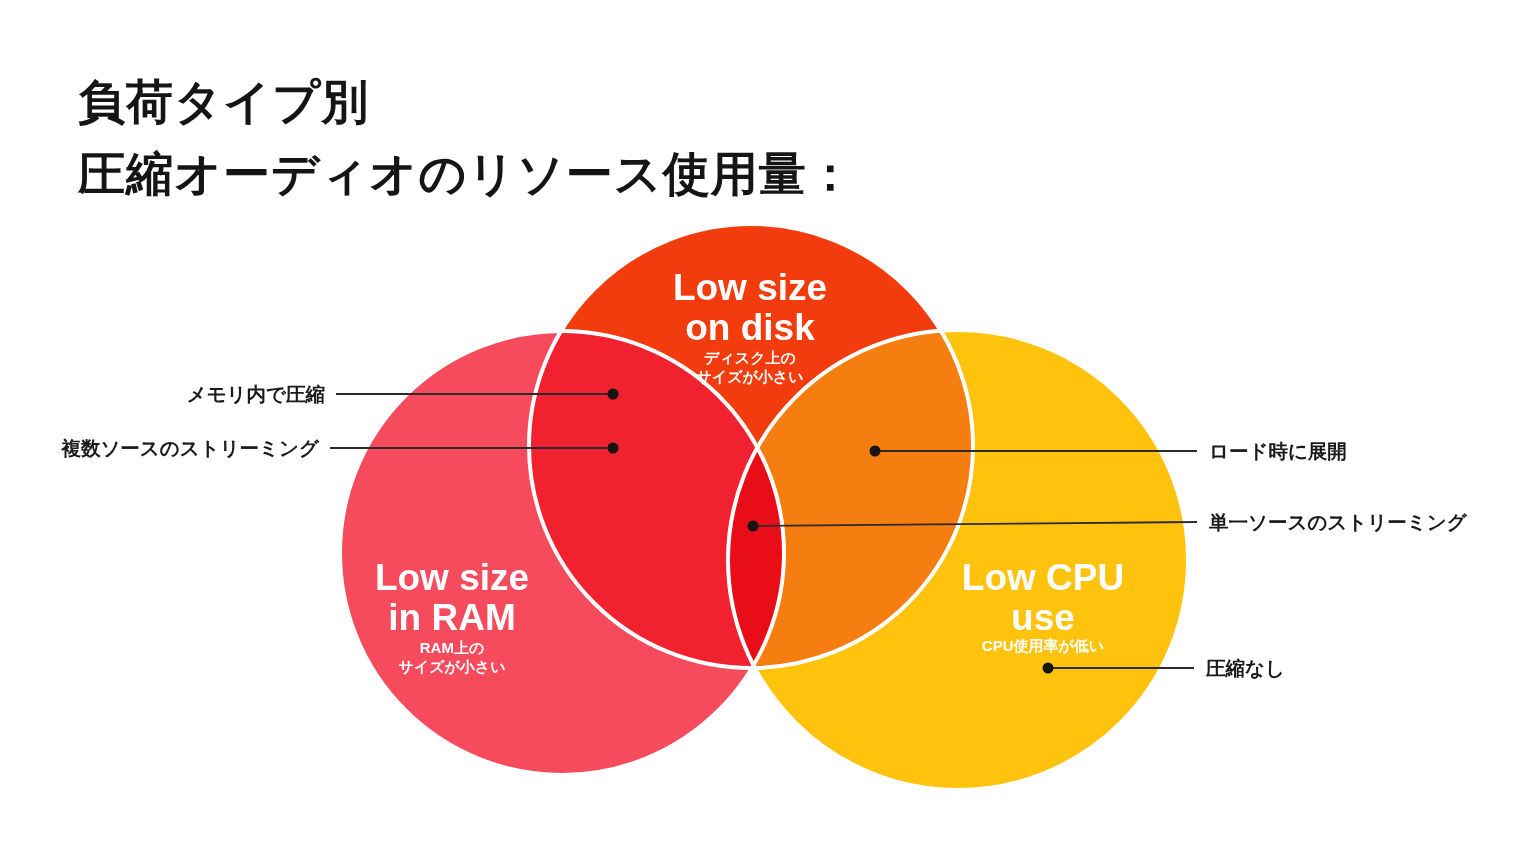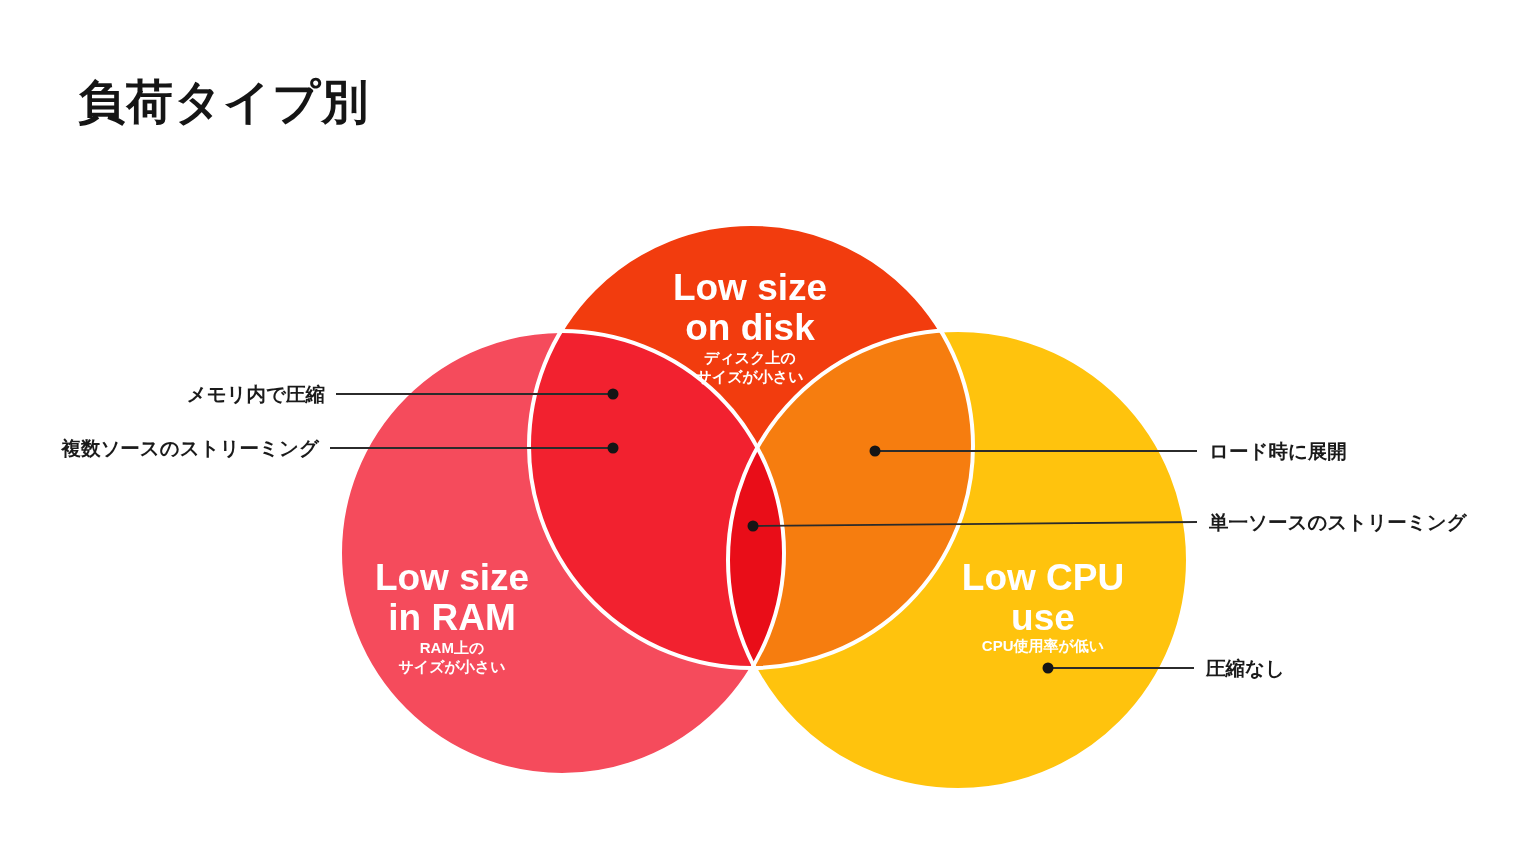--- a/index.html
+++ b/index.html
@@ -24,20 +24,21 @@
   .callout-dot  { fill: #151515; }
   .outline      { fill: none; stroke: #ffffff; stroke-width: 4; }
 </style>
 </head>
 <body>
 
 <div class="stage">
 
   <div class="page-title">
     <span>負荷タイプ別</span>
+    <span>圧縮オーディオのリソース使用量：</span>
   </div>
 
   <svg class="venn" width="1519" height="850" viewBox="0 0 1519 850" xmlns="http://www.w3.org/2000/svg">
 
     <defs>
       <clipPath id="clip-ram">
           <circle cx="562" cy="553" r="222"></circle>
         </clipPath>
       <clipPath id="clip-cpu">
           <circle cx="958" cy="560" r="230"></circle>

